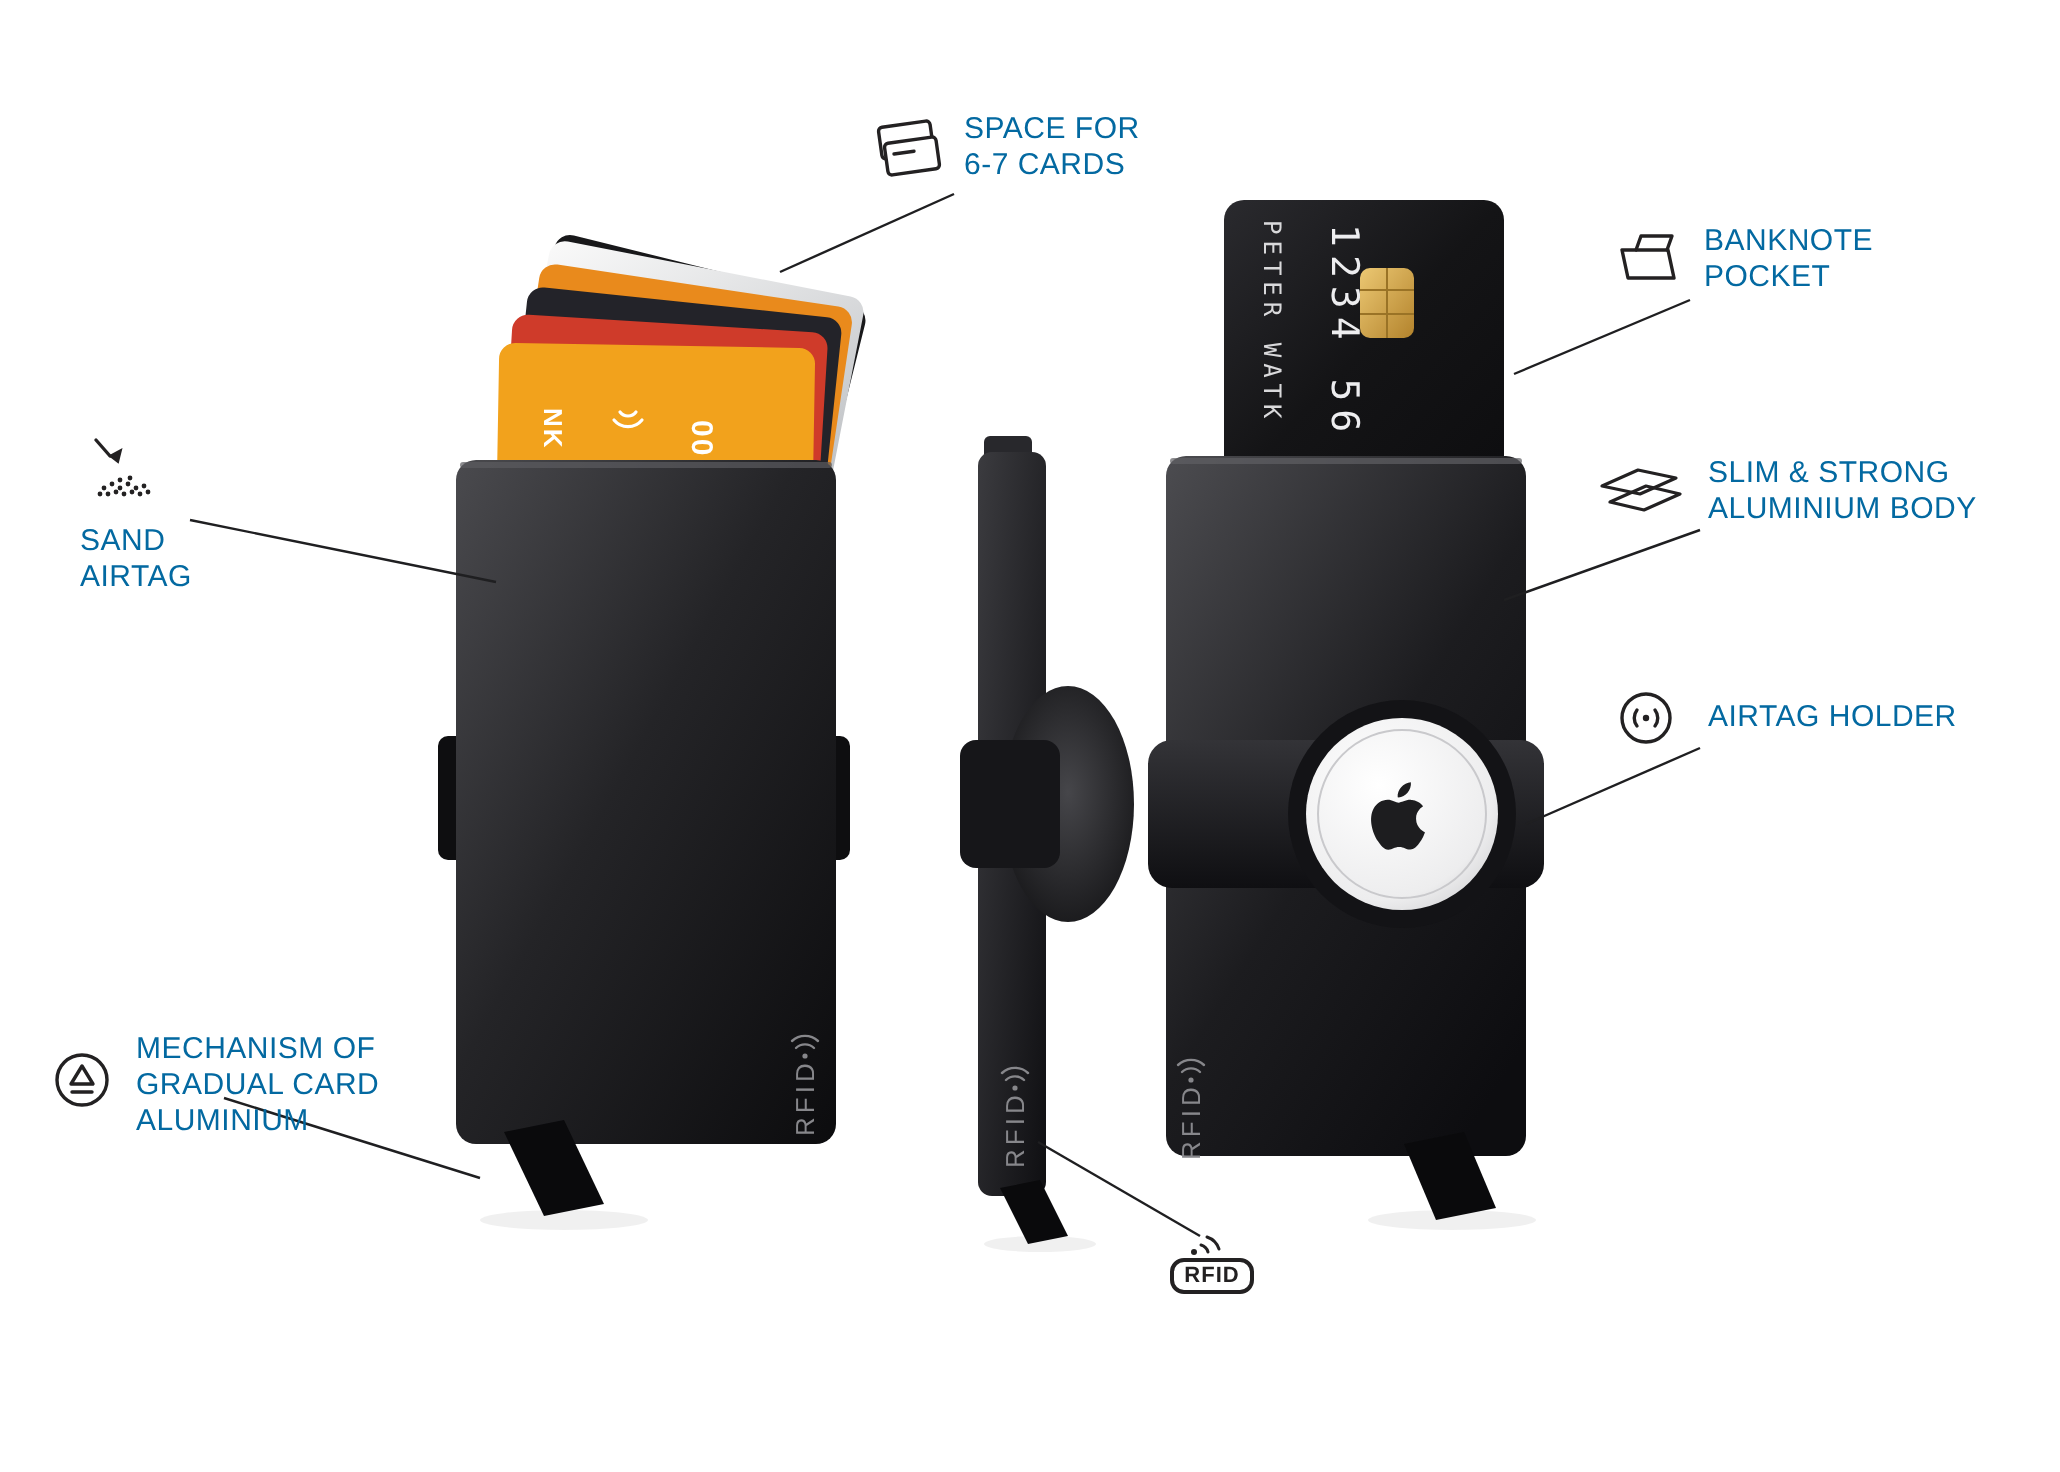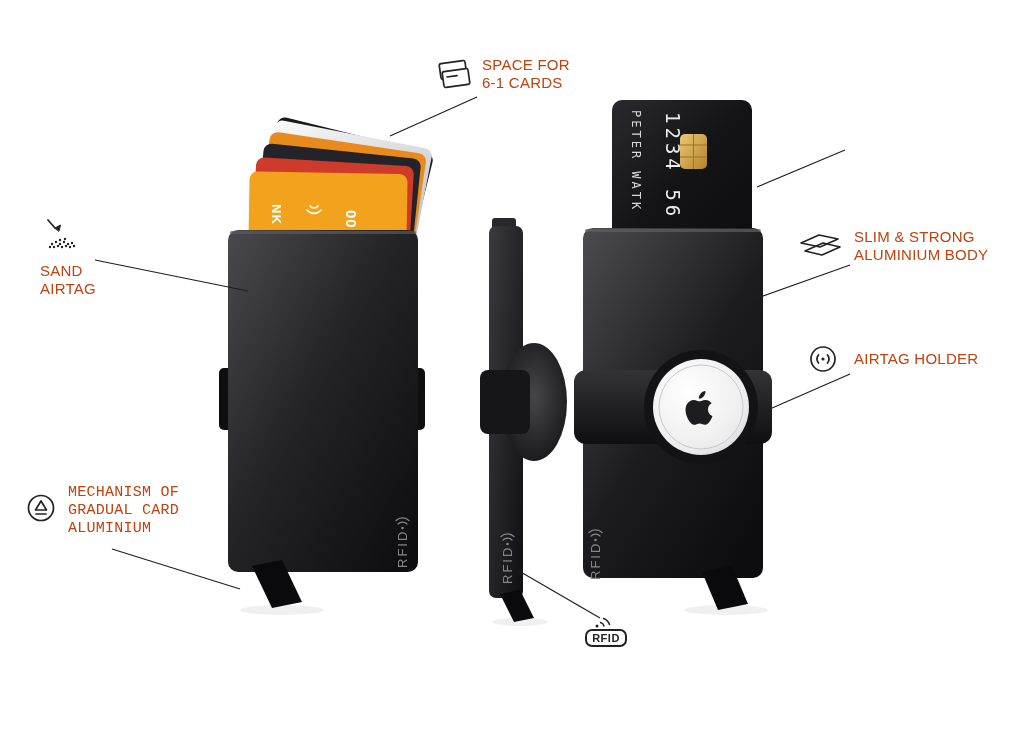--- a/index.html
+++ b/index.html
@@ -16,21 +16,21 @@
     display:flex;
     align-items:flex-start;
     color:#232122;
   }
   .callout .ico{flex:0 0 auto;}
   .callout .txt{
     font-size:15px;
     line-height:18px;
     letter-spacing:.25px;
     white-space:nowrap;
-    color:#c2410c;
+    color:#0369a1;
   }
   .callout .txt span{display:block;}
   .v-center{align-items:center;}
   .gap8{gap:8px;} .gap10{gap:10px;} .gap12{gap:12px;}
   .rfid-ico{
     display:flex;flex-direction:column;align-items:center;
     width:44px;
   }
   .rfid-badge{
     font-size:11px;font-weight:bold;letter-spacing:.5px;
@@ -191,24 +191,34 @@
   </svg>
 
   <div class="callout gap10" style="left:436px;top:56px;">
     <svg class="ico" width="36" height="38" viewBox="0 0 36 38" fill="none" stroke="#232122" stroke-width="1.7" stroke-linejoin="round" stroke-linecap="round">
       <rect x="4" y="6" width="26" height="16" rx="2" transform="rotate(-8 17 14)"></rect>
       <rect x="7" y="14" width="26" height="16" rx="2" transform="rotate(-8 20 22)" fill="#ffffff"></rect>
       <line x1="11" y1="21" x2="21" y2="19.6"></line>
     </svg>
     <div class="txt">
       <span>SPACE FOR</span>
-      <span>6-1 CARDS</span>
-    </div>
-  </div>
-
+      <span>6-7 CARDS</span>
+    </div>
+  </div>
+
+  <div class="callout gap10" style="left:806px;top:112px;">
+    <svg class="ico" width="36" height="36" viewBox="0 0 36 36" fill="none" stroke="#232122" stroke-width="1.7" stroke-linejoin="round" stroke-linecap="round">
+      <path d="M12 13 L14.5 6 L30 6 L27.5 13"></path>
+      <path d="M5 13 h23 l3 14 H8 Z"></path>
+    </svg>
+    <div class="txt">
+      <span>BANKNOTE</span>
+      <span>POCKET</span>
+    </div>
+  </div>
 
   <div class="callout gap8" style="left:40px;top:214px;flex-direction:column;">
     <svg class="ico" width="44" height="40" viewBox="0 0 44 40" fill="none" stroke="#232122" stroke-width="1.7" stroke-linecap="round">
       <path d="M8 6 l7 8"></path>
       <path d="M15 14 l5.5 -3 l-1.5 6 z" fill="#232122" stroke-width="1"></path>
       <g fill="#232122" stroke="none">
         <circle cx="12" cy="30" r="1.2"></circle>
           <circle cx="16" cy="28" r="1.2"></circle>
           <circle cx="20" cy="30" r="1.2"></circle>
         <circle cx="24" cy="28" r="1.2"></circle>
@@ -247,21 +257,21 @@
     <svg class="ico" width="48" height="36" viewBox="0 0 48 36" fill="none" stroke="#232122" stroke-width="1.6" stroke-linejoin="round">
       <path d="M5 15 L23 7 L42 11 L24 19 Z"></path>
       <path d="M9 23 L27 15 L44 19 L26 27 Z"></path>
     </svg>
     <div class="txt">
       <span>SLIM &amp; STRONG</span>
       <span>ALUMINIUM BODY</span>
     </div>
   </div>
 
-  <div class="callout gap8" style="left:22px;top:484px;font-family:Liberation Mono, monospace;">
+  <div class="callout gap8" style="left:22px;top:516px;">
     <svg class="ico" style="margin-top:5px;" width="38" height="38" viewBox="0 0 38 38" fill="none" stroke="#232122" stroke-width="1.7" stroke-linejoin="round" stroke-linecap="round">
       <circle cx="19" cy="19" r="12.5"></circle>
       <path d="M19 12 l5.5 9 h-11 Z"></path>
       <line x1="14" y1="25" x2="24" y2="25"></line>
     </svg>
     <div class="txt">
       <span>MECHANISM OF</span>
       <span>GRADUAL CARD</span>
       <span>ALUMINIUM</span>
     </div>

